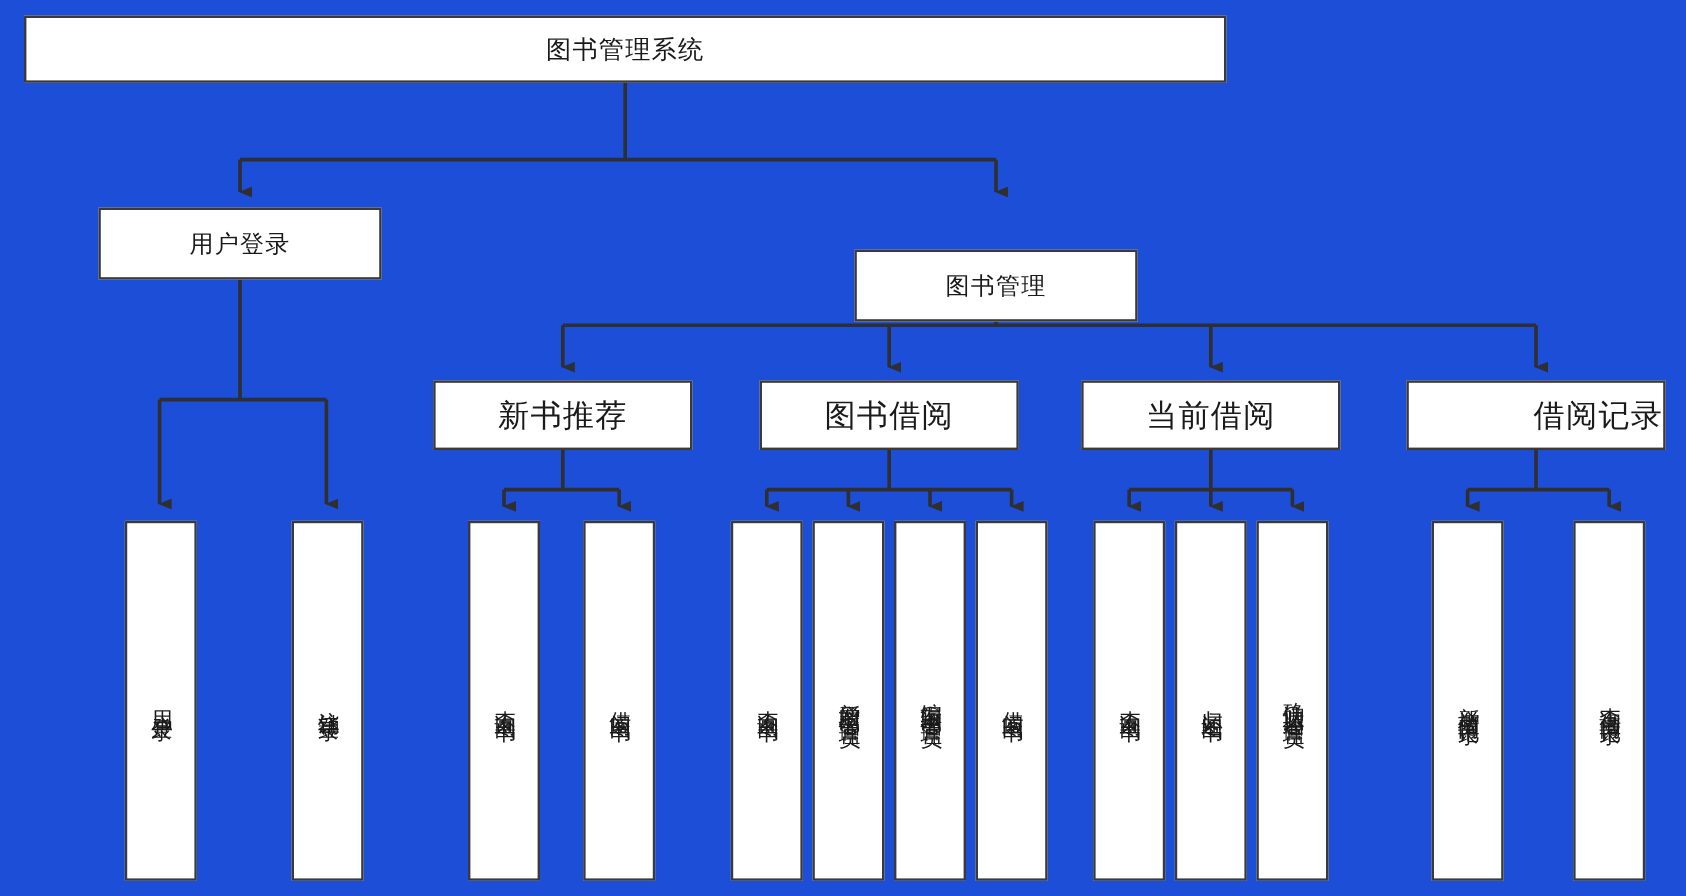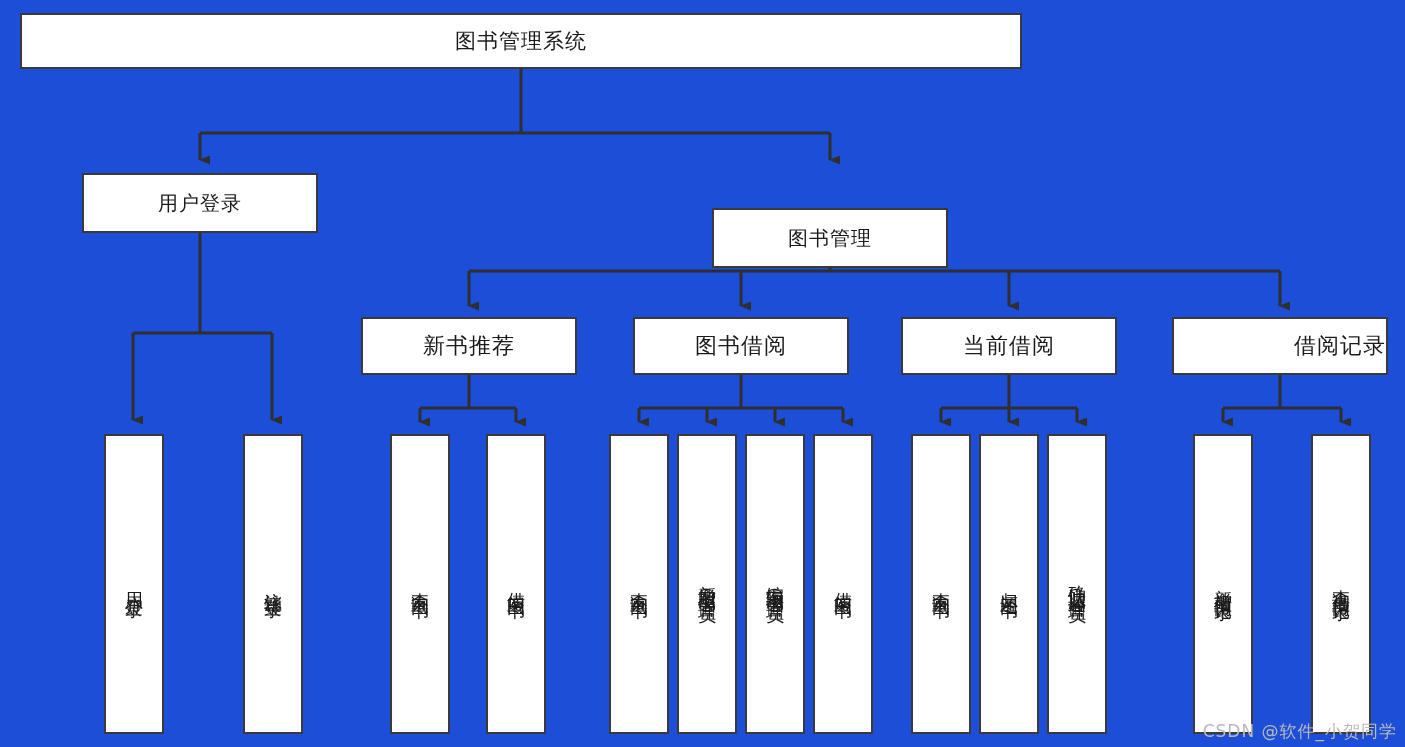--- a/index.html
+++ b/index.html
@@ -30,21 +30,21 @@
     align-items:center;
     justify-content:center;
     color:#1a1a1a;
     z-index:2;
   }
   .node.root{
     border-width:2px;
     font-size:21px;
   }
   .node.lvl1{ font-size:20px; }
-  .node.lvl2{ font-size:22px; }
+  .node.lvl2{ font-size:26px; }
   .node.leaf{
     font-size:18px;
     align-items:center;
     justify-content:center;
     padding:4px 0;
   }
   .node.leaf .vtext{
     writing-mode:vertical-rl;
     text-orientation:upright;
     letter-spacing:3px;
@@ -197,15 +197,14 @@
   </div>
 
   <div class="node leaf" style="left:1193px; top:434px; width:60px; height:300px;">
     <span class="vtext">新增借阅记录</span>
   </div>
 
   <div class="node leaf" style="left:1311px; top:434px; width:60px; height:300px;">
     <span class="vtext">查询借阅记录</span>
   </div>
 
-  <div class="watermark">CSDN @软件_小贺同学</div>
 
 </div>
 
 </body></html>

